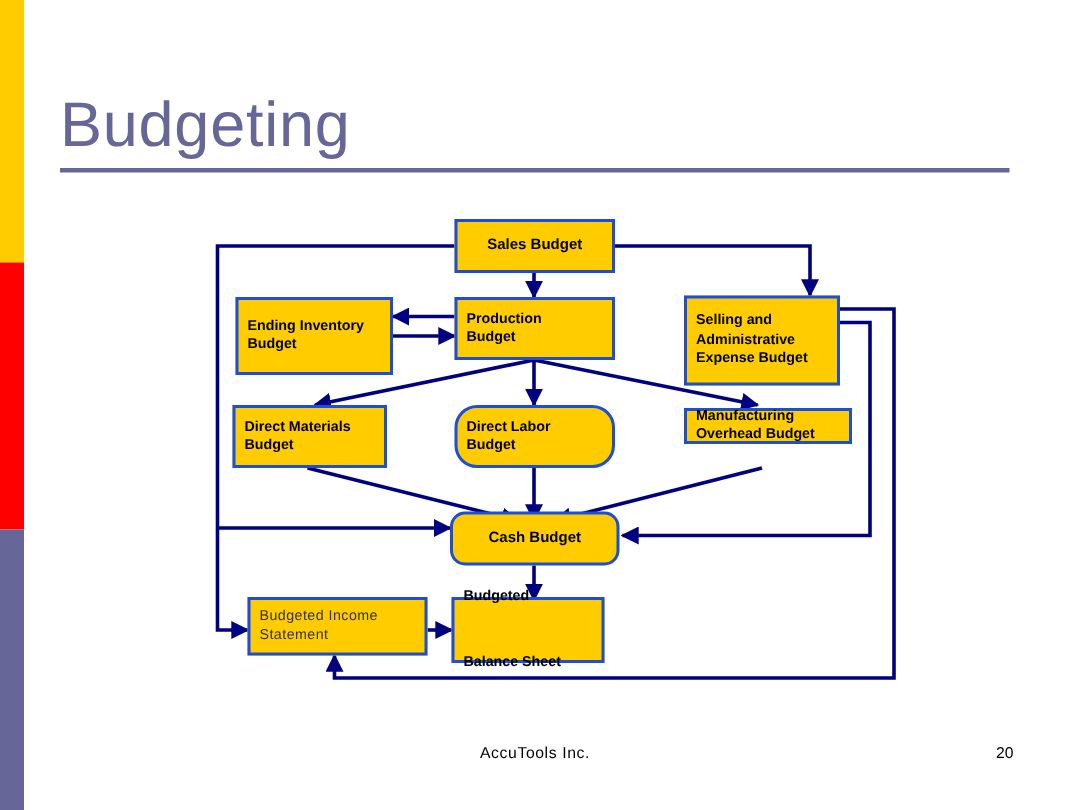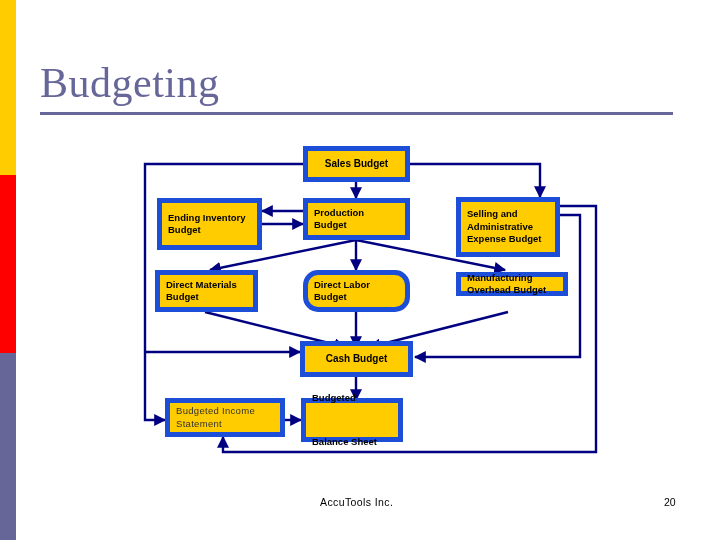--- a/index.html
+++ b/index.html
@@ -25,21 +25,21 @@
   }
   #bar-gold   { top: 0;     height: 175px; background: #FFCC00; }
   #bar-red    { top: 175px; height: 178px; background: #FF0000; }
   #bar-purple { top: 353px; height: 187px; background: #666699; }
 
   
   #page-title {
     position: absolute;
     left: 40px;
     top: 58px;
-    font-family: Liberation Serif, serif;
+    font-family: Liberation Sans, sans-serif;
     font-size: 42px;
     line-height: 50px;
     color: #666699;
     white-space: nowrap;
     letter-spacing: 0.5px;
   }
   #title-rule {
     position: absolute;
     left: 40px;
     top: 112px;
@@ -57,21 +57,21 @@
     height: 540px;
   }
   #flow-svg {
     position: absolute;
     left: 0;
     top: 0;
   }
   .node {
     position: absolute;
     background: #FFCC00;
-    border: 5px solid #1d4ed8;
+    border: 2px solid #1d4ed8;
     box-sizing: border-box;
     color: #000000;
     font-size: 9.5px;
     font-weight: bold;
     line-height: 12.5px;
     padding: 0 6px;
     display: flex;
     flex-direction: column;
     justify-content: center;
   }
@@ -182,21 +182,21 @@
     <div class="node" style="left:303px; top:270px; width:107px; height:42px;border-radius:15px;">
       <span class="ln">Direct Labor</span>
       <span class="ln">Budget</span>
     </div>
 
     <div class="node" style="left:456px; top:272px; width:112px; height:24px;">
       <span class="ln">Manufacturing</span>
       <span class="ln">Overhead  Budget</span>
     </div>
 
-    <div class="node center" style="left:300px; top:341px; width:113px; height:36px;">
+    <div class="node center" style="left:300px; top:341px; width:113px; height:36px;border-radius:10px;">
       <span class="ln">Cash Budget</span>
     </div>
 
     <div class="node light" style="left:165px; top:398px; width:120px; height:39px;">
       <span class="ln">Budgeted Income</span>
       <span class="ln">Statement</span>
     </div>
 
     <div class="node" style="left:301px; top:398px; width:102px; height:44px;gap:32px;">
       <span class="ln">Budgeted</span>

